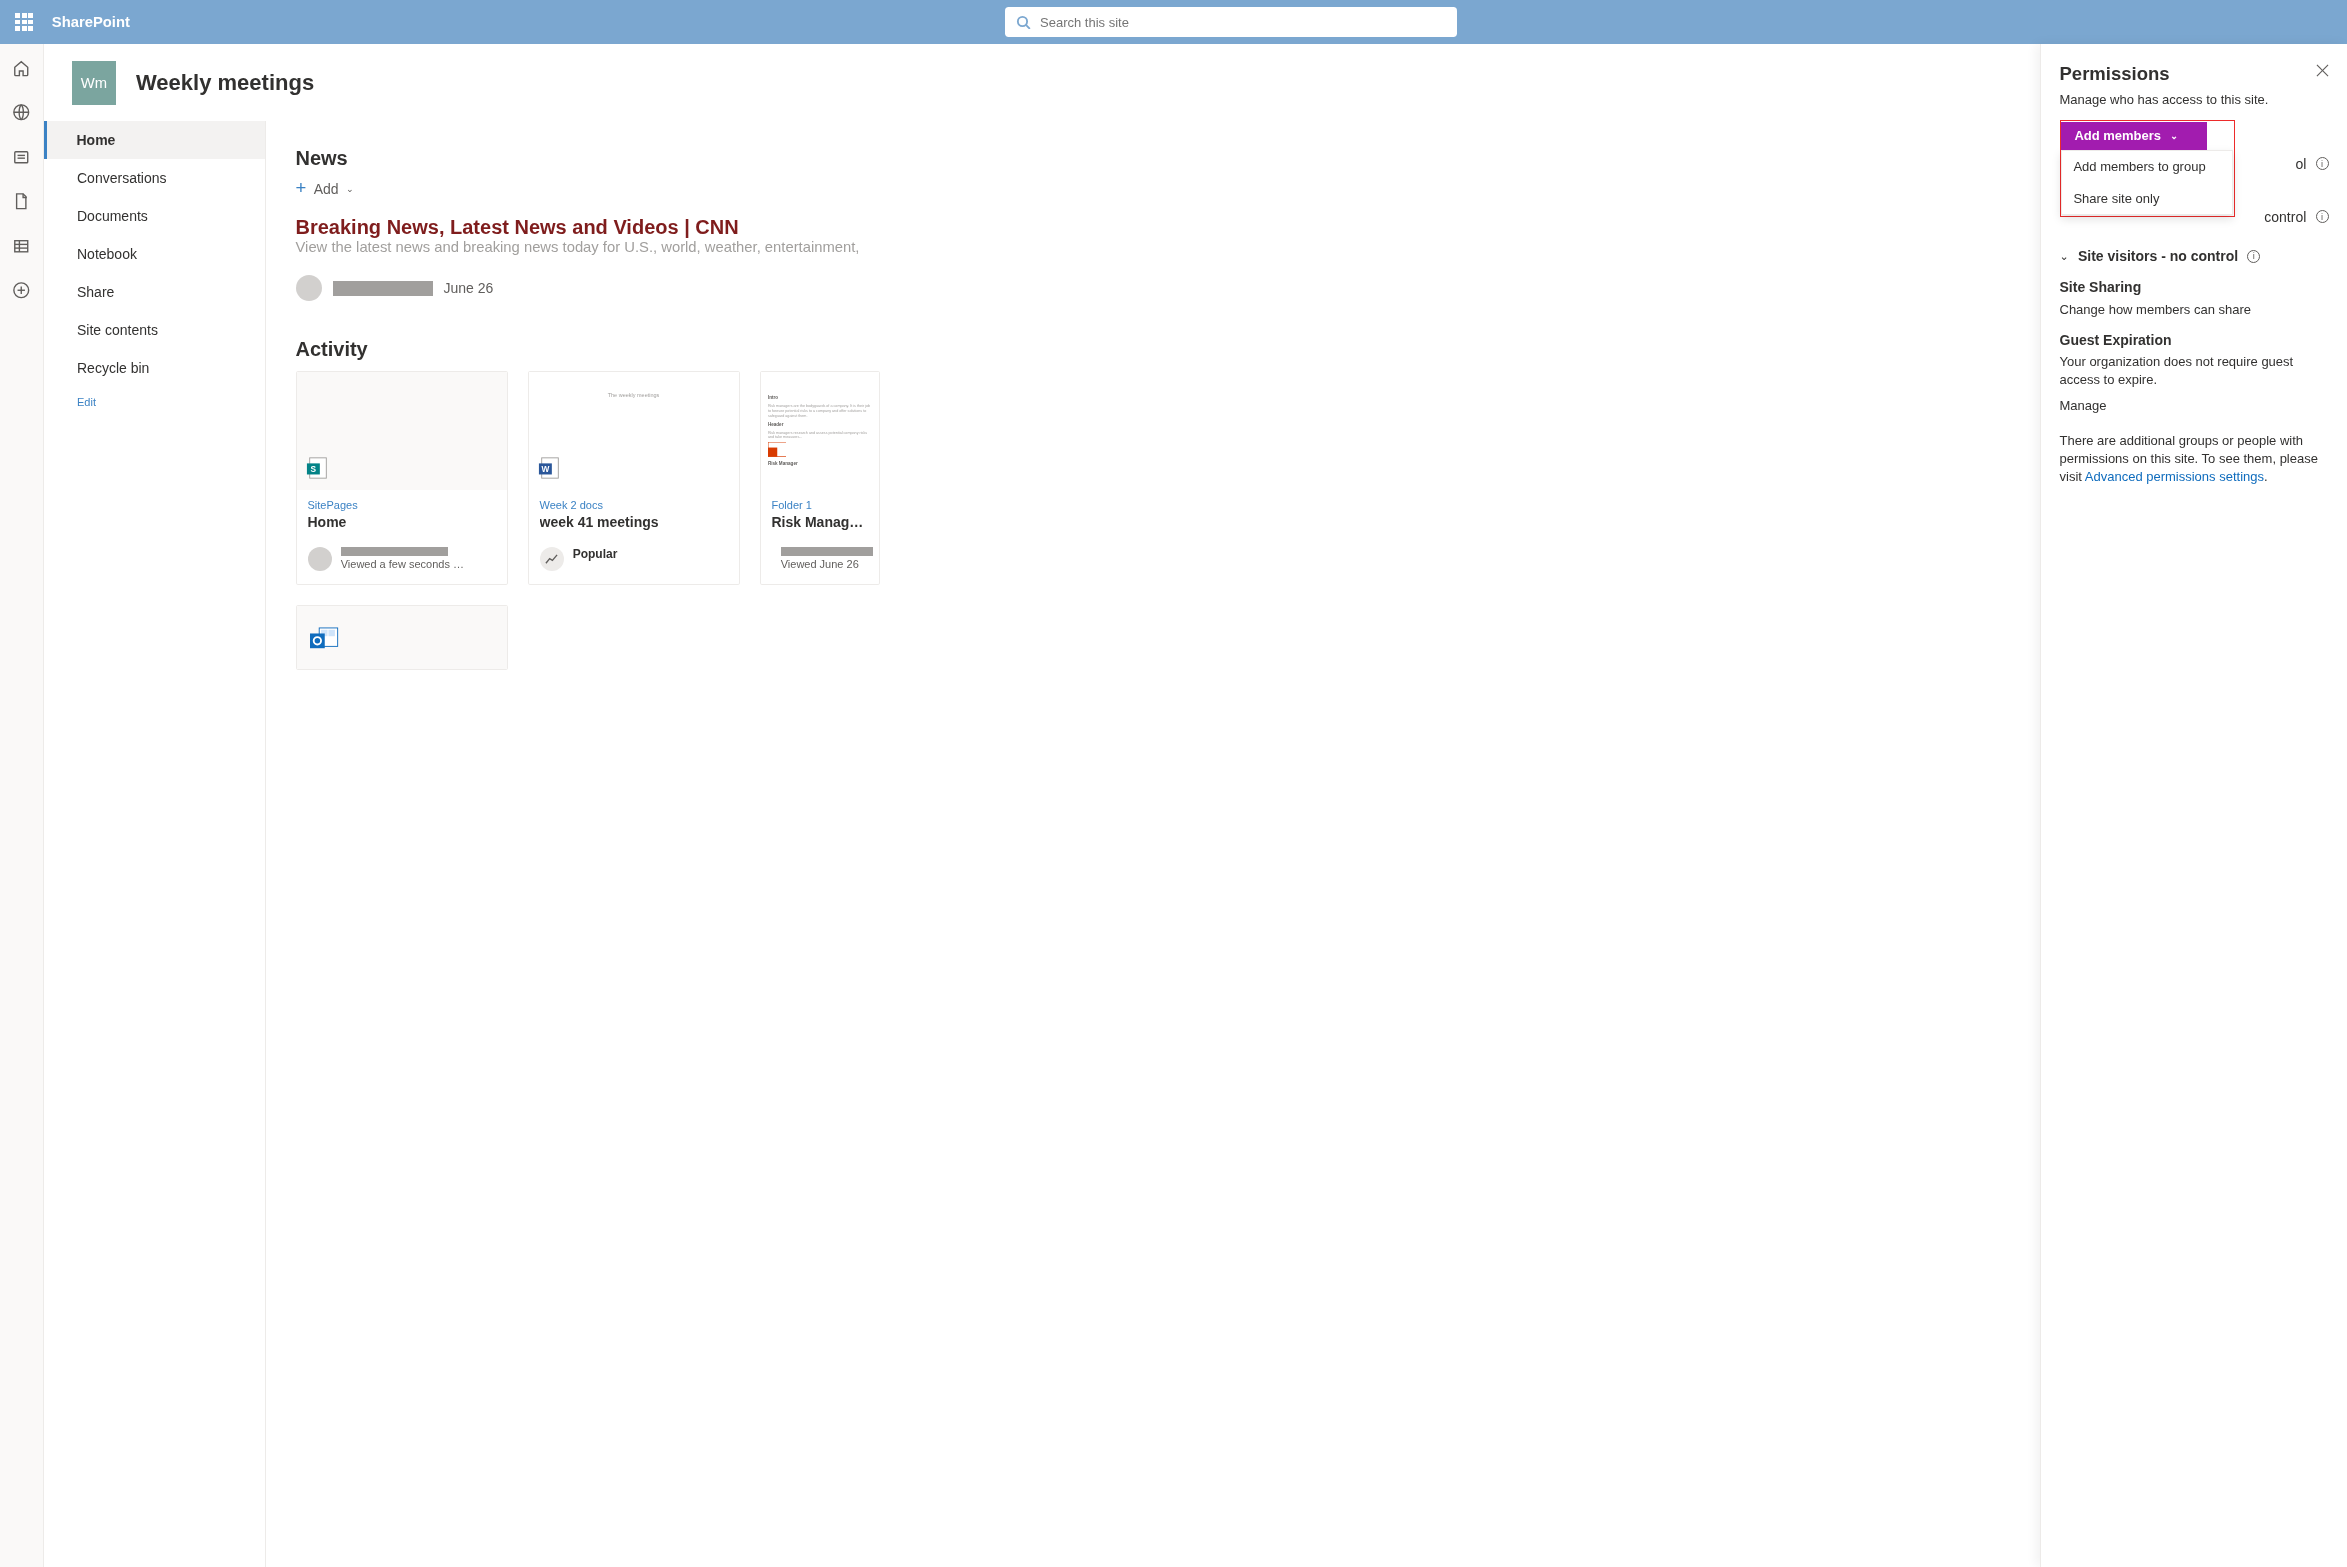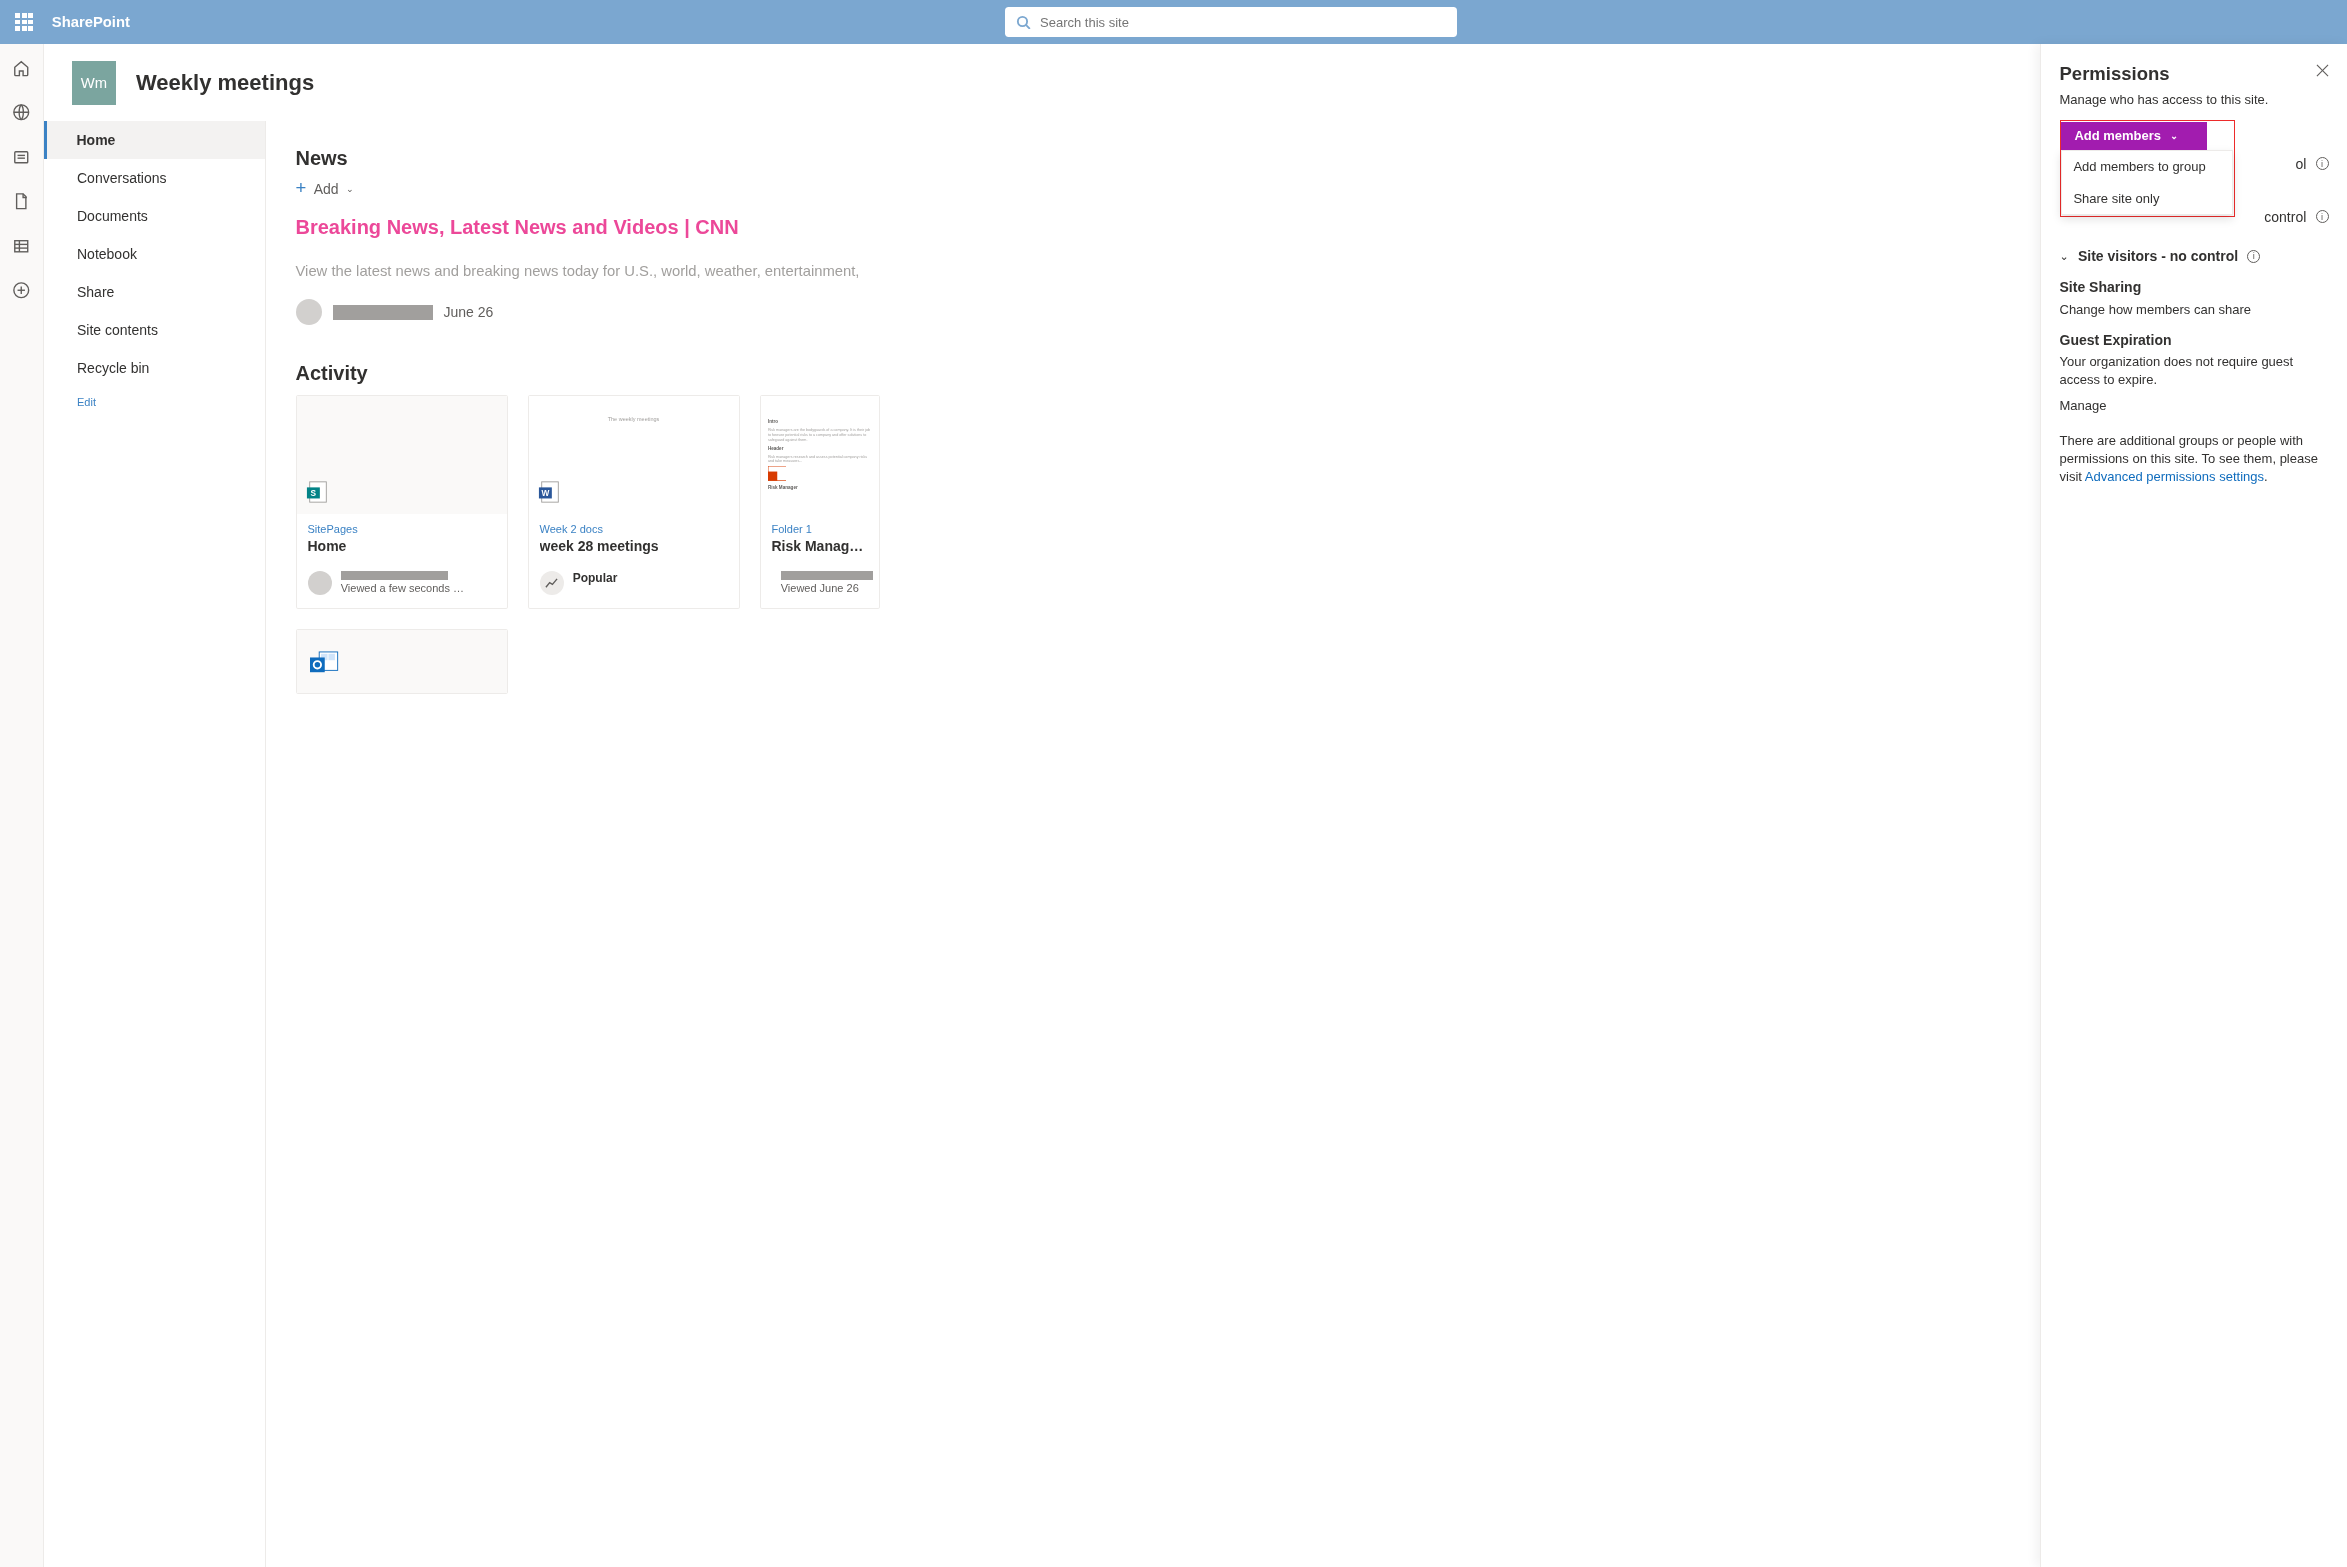--- a/index.html
+++ b/index.html
@@ -35,21 +35,21 @@
     .leftnav .item { padding: 11px 16.6px 11px 33px; font-size: 14px; color: #323130; cursor: pointer; }
     .leftnav .item.active { background: #f3f2f1; font-weight: 600; border-left: 3.7px solid #3b82c4; padding-left: 29.5px; }
     .leftnav .edit { padding: 9.2px 16.6px 9.2px 33px; font-size: 11px; color: #3b82c4; cursor: pointer; }
     
     
     .content { flex: 1; padding: 26px 29.5px; overflow: auto; }
     .section-heading { font-size: 20px; font-weight: 600; margin-bottom: 9.2px; }
     .add-link { display: inline-flex; align-items: center; gap: 7.4px; color: #605e5c; cursor: pointer; margin-bottom: 18.5px; font-size: 14px; }
     .add-link .plus { color: #3b82c4; font-size: 18.5px; line-height: 1; }
     .add-link .chev { font-size: 9.2px; color: #605e5c; }
-    .news-title { font-size: 20px; font-weight: 600; color: #ec4899; margin-bottom: 24px; }
+    .news-title { font-size: 20px; font-weight: 600; color: #7f1d1d; }
     .news-desc { font-size: 14.8px; color: #a19f9d; margin-bottom: 20px; }
     .byline { display: flex; align-items: center; gap: 11px; margin-bottom: 37px; }
     .avatar-sm { width: 26px; height: 26px; border-radius: 50%; background: #d2d0ce; }
     .name-redact { width: 100px; height: 14.8px; background: #a19f9d; }
     .byline-date { color: #605e5c; font-size: 14px; }
     
     .activity-grid { display: flex; gap: 20px; flex-wrap: wrap; }
     .card { width: 212px; border: 0.9px solid #edebe9; border-radius: 1.8px; overflow: hidden; cursor:pointer; }
     .card-preview { height: 118px; background: #faf9f8; position: relative; display:flex; align-items:flex-end; padding:9.2px; }
     .card-preview.doc { background:#fff; display:flex; align-items:flex-start; justify-content:center; padding-top:20px; }
@@ -215,21 +215,21 @@
             <div class="card-preview doc">
               <div class="tiny-text">The weekly meetings</div>
               <svg class="file-icon" viewBox="0 0 26 26" style="position:absolute; bottom:9.2px; left:9.2px;font-size:14px">
                   <rect x="4" y="2" width="18" height="22" fill="#fff" stroke="#a19f9d"></rect>
                   <rect x="1" y="8" width="14" height="12" fill="#2b579a"></rect>
                   <text x="8" y="17" font-size="9" fill="#fff" text-anchor="middle" font-weight="bold">W</text>
                 </svg>
             </div>
             <div class="card-body">
               <div class="card-loc">Week 2 docs</div>
-              <div class="card-title">week 28 meetings</div>
+              <div class="card-title">week 41 meetings</div>
               <div class="card-foot">
                 <div class="avatar-xs chart">
                   <svg width="13" height="13" viewBox="0 0 14 14">
                       <polyline points="1,11 5,6 8,8 13,2" fill="none" stroke="#605e5c" stroke-width="1.5"></polyline>
                     </svg>
                 </div>
                 <div class="pop">Popular</div>
               </div>
             </div>
           </div>

